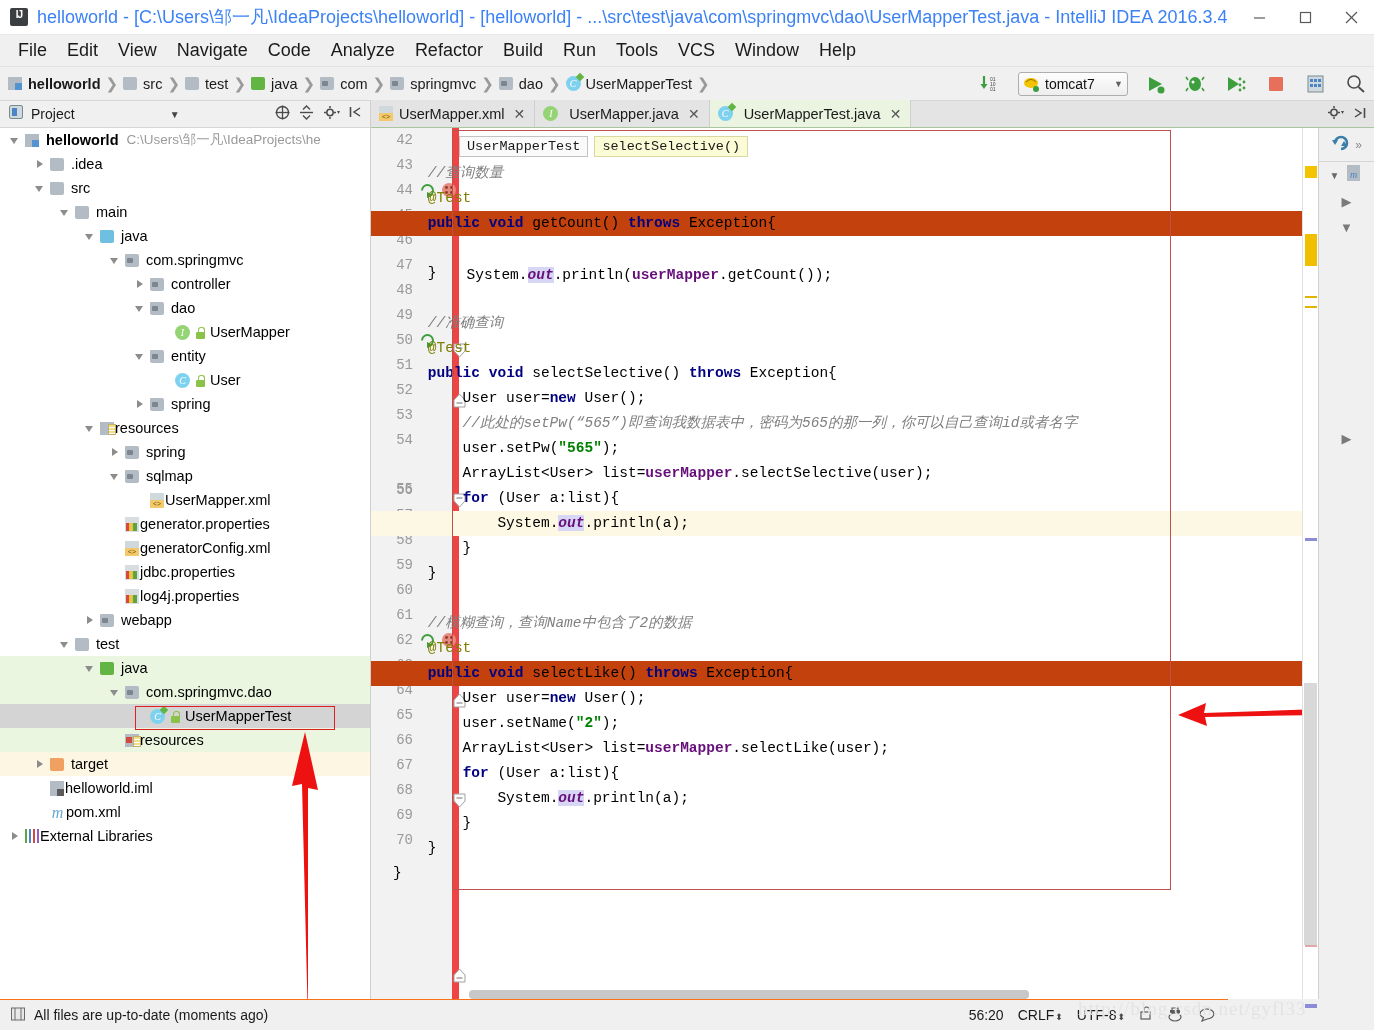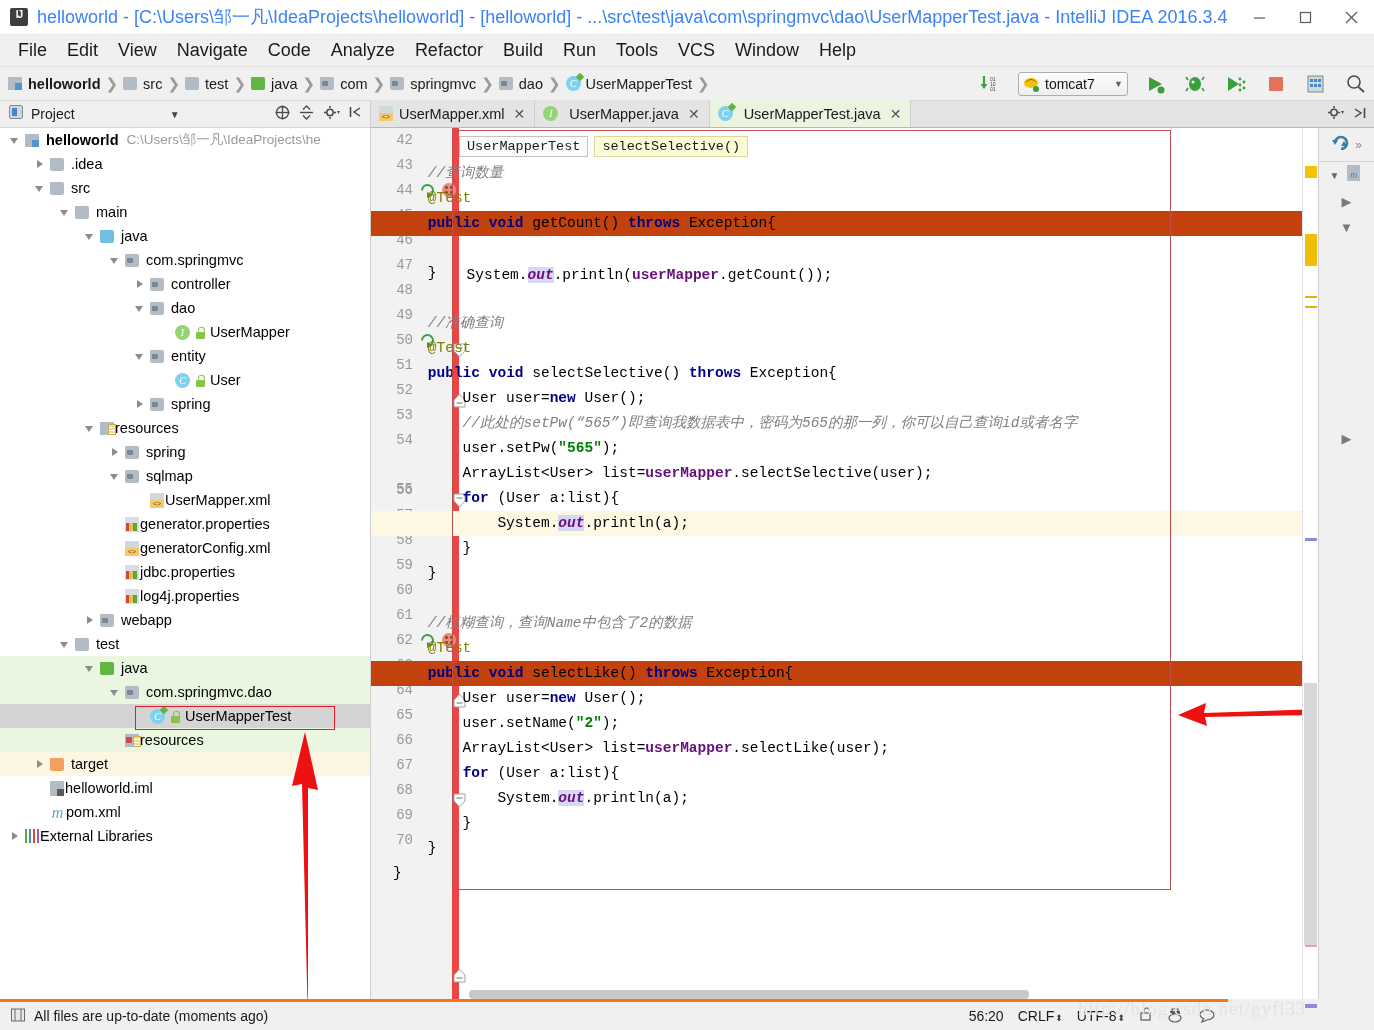--- a/index.html
+++ b/index.html
@@ -215,21 +215,21 @@
   .hscroll {
     position:absolute; top:990px; left:469px; width:560px; height:9px; background:#c8c8c8; border-radius:4px;
   }
   .vscroll-track {
     position:absolute; top:683px; left:1303px; width:13px; height:262px; background:#d8d8d8;
   }
 
   
   .statusbar {
     position:absolute; top:999px; left:0; width:1228px; height:31px;
-    background:#f0f0f0; display:flex; align-items:center; border-top:3px solid #f97316;
+    background:#f0f0f0; display:flex; align-items:center; border-top:1px solid #f97316;
   }
   .sb-left { display:flex; align-items:center; gap:8px; padding-left:10px; font-size:14px; color:#1a1a1a;}
   .sb-right { margin-left:auto; display:flex; align-items:center; gap:14px; padding-right:12px;
               font-size:14px; color:#1a1a1a;}
   .sb-caret { font-size:9px; color:#444; margin-left:1px; }
   .watermark {
     position:absolute; top:998px; left:1078px; font-family:"Liberation Serif",serif;
     font-size:19px; color:#e3e3e3; letter-spacing:1px; pointer-events:none; user-select:none;
   }
 </style>

